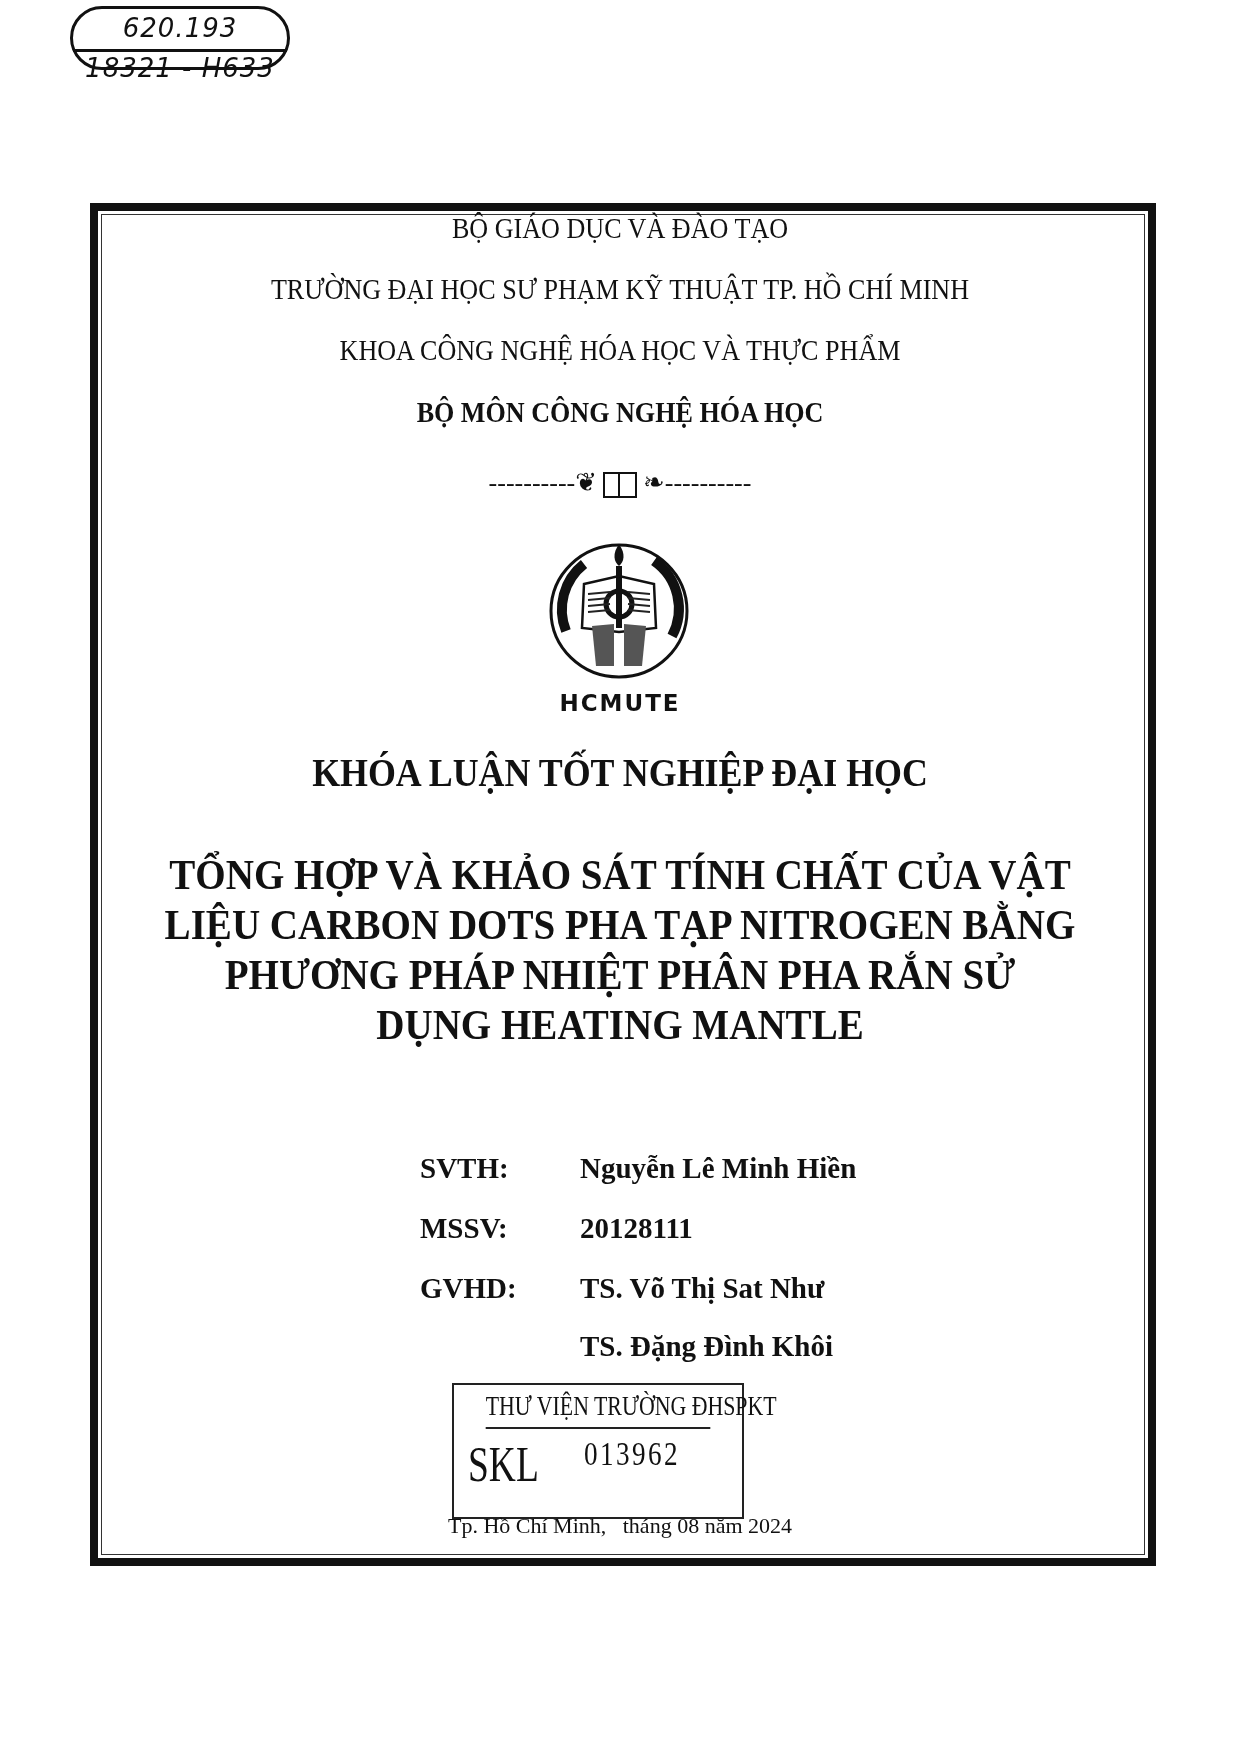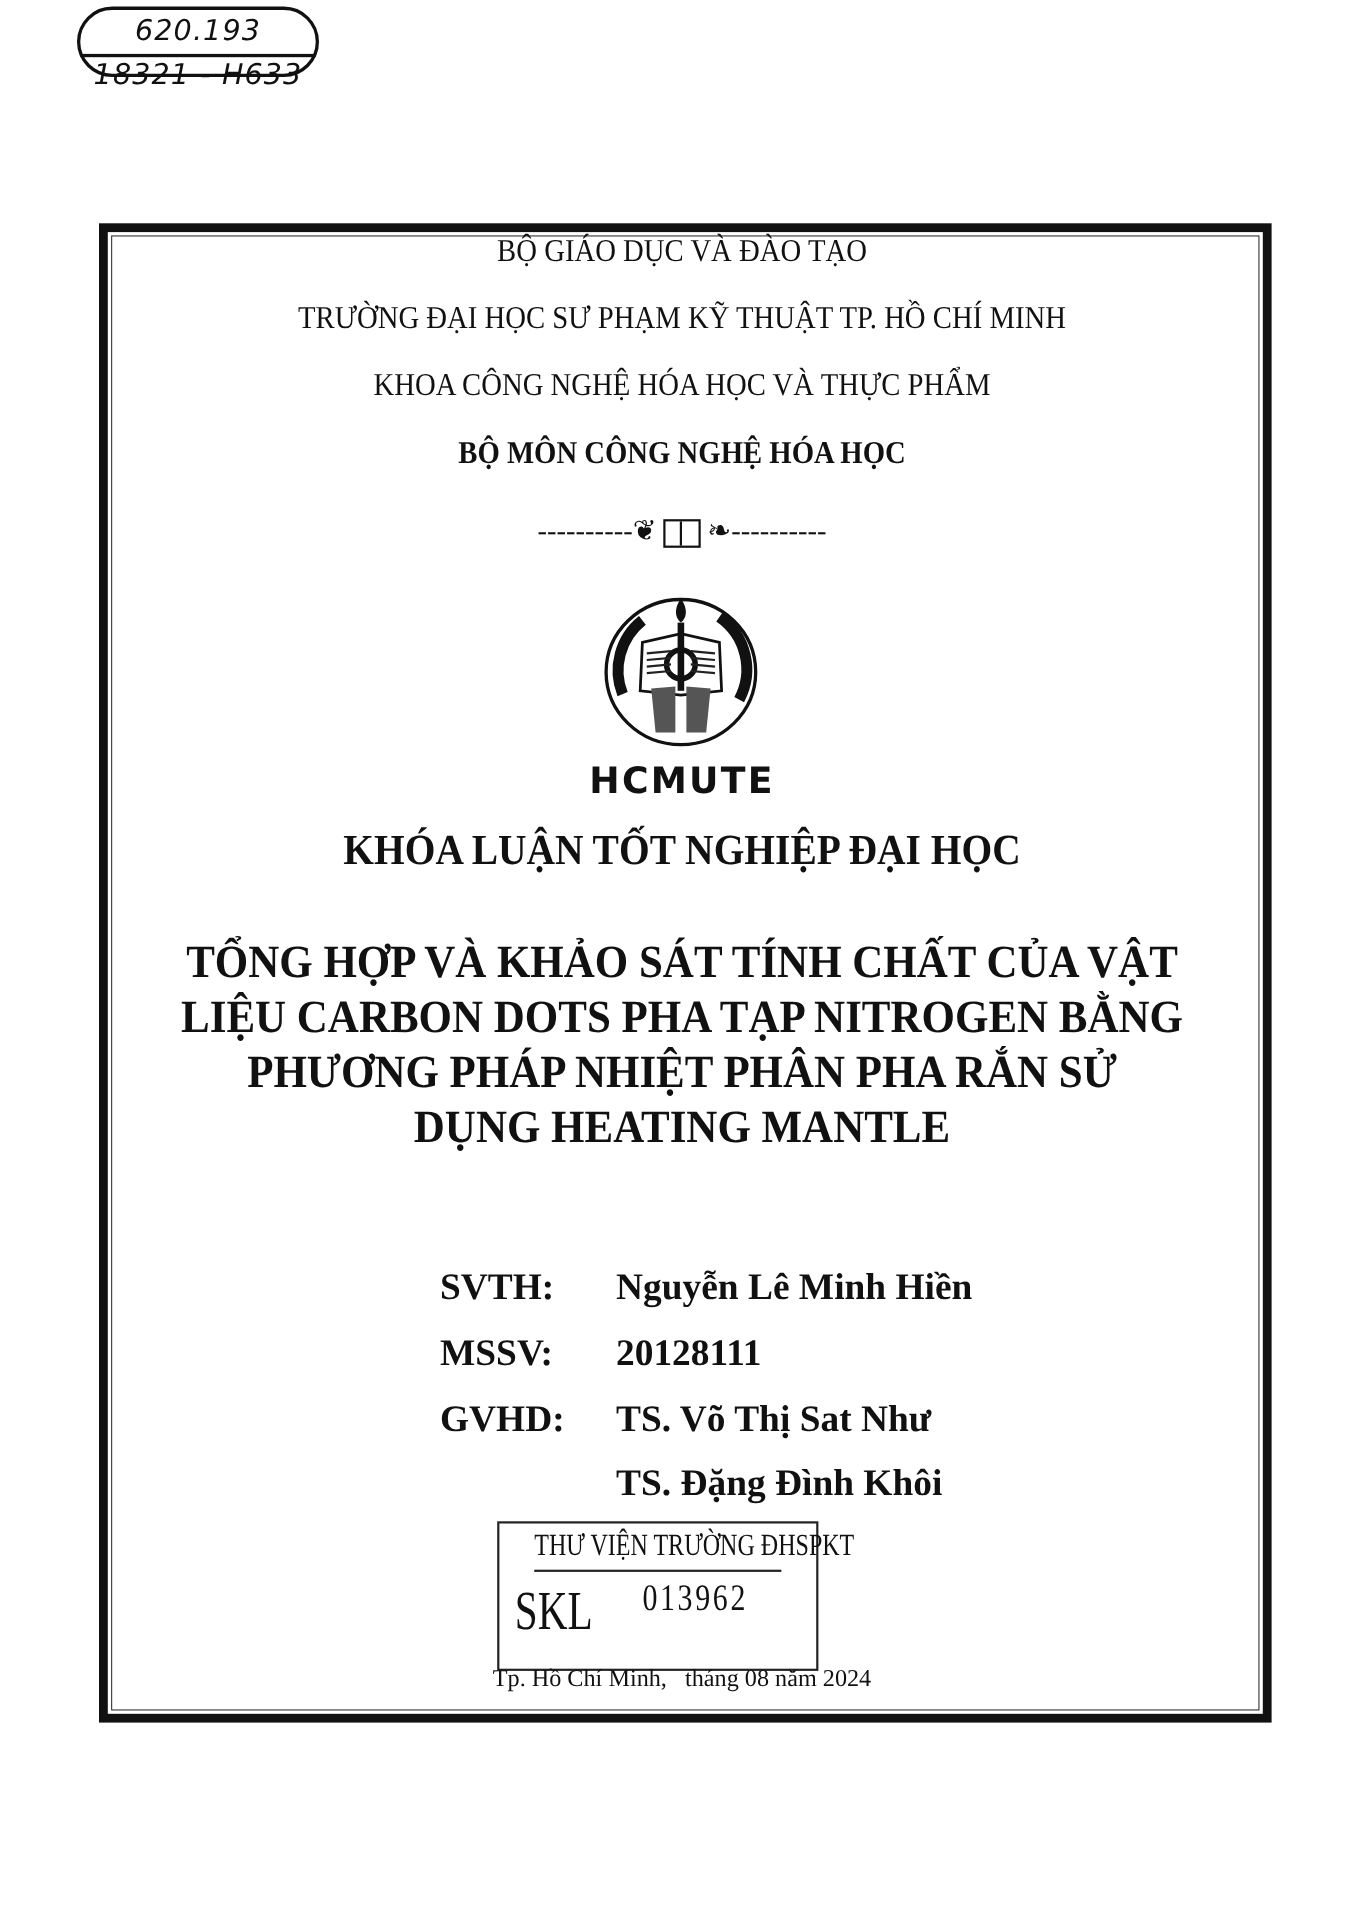--- a/index.html
+++ b/index.html
@@ -27,24 +27,24 @@
     position: absolute; left: 3px; top: 3px; right: 3px; bottom: 3px;
     border: 1.5px solid #333;
   }
   .line { position: absolute; left: 0; right: 0; text-align: center; white-space: nowrap; }
   .hdr { font-size: 29px; font-family: "Liberation Serif", serif; transform: scaleX(0.9); }
   .hdr-bold { font-weight: bold; }
   .ornament { font-size: 26px; letter-spacing: 0px; }
   .ornament .book { display: inline-block; width: 30px; height: 22px; border: 2px solid #111; vertical-align: middle; position: relative; margin: 0 6px; }
   .ornament .book:after { content: ""; position: absolute; left: 13px; top: 0; bottom: 0; border-left: 2px solid #111; }
   .logo-wrap { position: absolute; left: 544px; top: 536px; width: 150px; height: 150px; }
-  .logo-text { font-family: "DejaVu Sans", sans-serif; font-weight: bold; font-size: 33px; letter-spacing: 2px; }
+  .logo-text { font-family: "DejaVu Sans", sans-serif; font-weight: bold; font-size: 23px; letter-spacing: 2px; }
   .degree { font-size: 39px; font-weight: bold; transform: scaleX(0.92); }
   .title { font-size: 42px; font-weight: bold; transform: scaleX(0.93); line-height: 50px; }
-  .info-row { position: absolute; left: 400px; font-size: 34px; font-weight: bold; white-space: nowrap; }
+  .info-row { position: absolute; left: 420px; font-size: 29px; font-weight: bold; white-space: nowrap; }
   .info-label { display: inline-block; width: 160px; }
   .stamp {
     position: absolute; left: 452px; top: 1383px; width: 292px; height: 136px;
     border: 2px solid #222; box-sizing: border-box; font-family: "Liberation Serif", serif;
   }
   .stamp .head { height: 42px; border-bottom: 2px solid #222; font-size: 28px; text-align: center; line-height: 42px; transform: scaleX(0.78); white-space: nowrap; }
   .stamp .code { position: absolute; left: 14px; top: 50px; font-size: 50px; transform: scaleX(0.75); transform-origin: left; }
   .stamp .num { position: absolute; left: 130px; top: 50px; font-size: 34px; letter-spacing: 3px; transform: scaleX(0.8); transform-origin: left; }
   .place-date { font-size: 22px; }
 </style>

